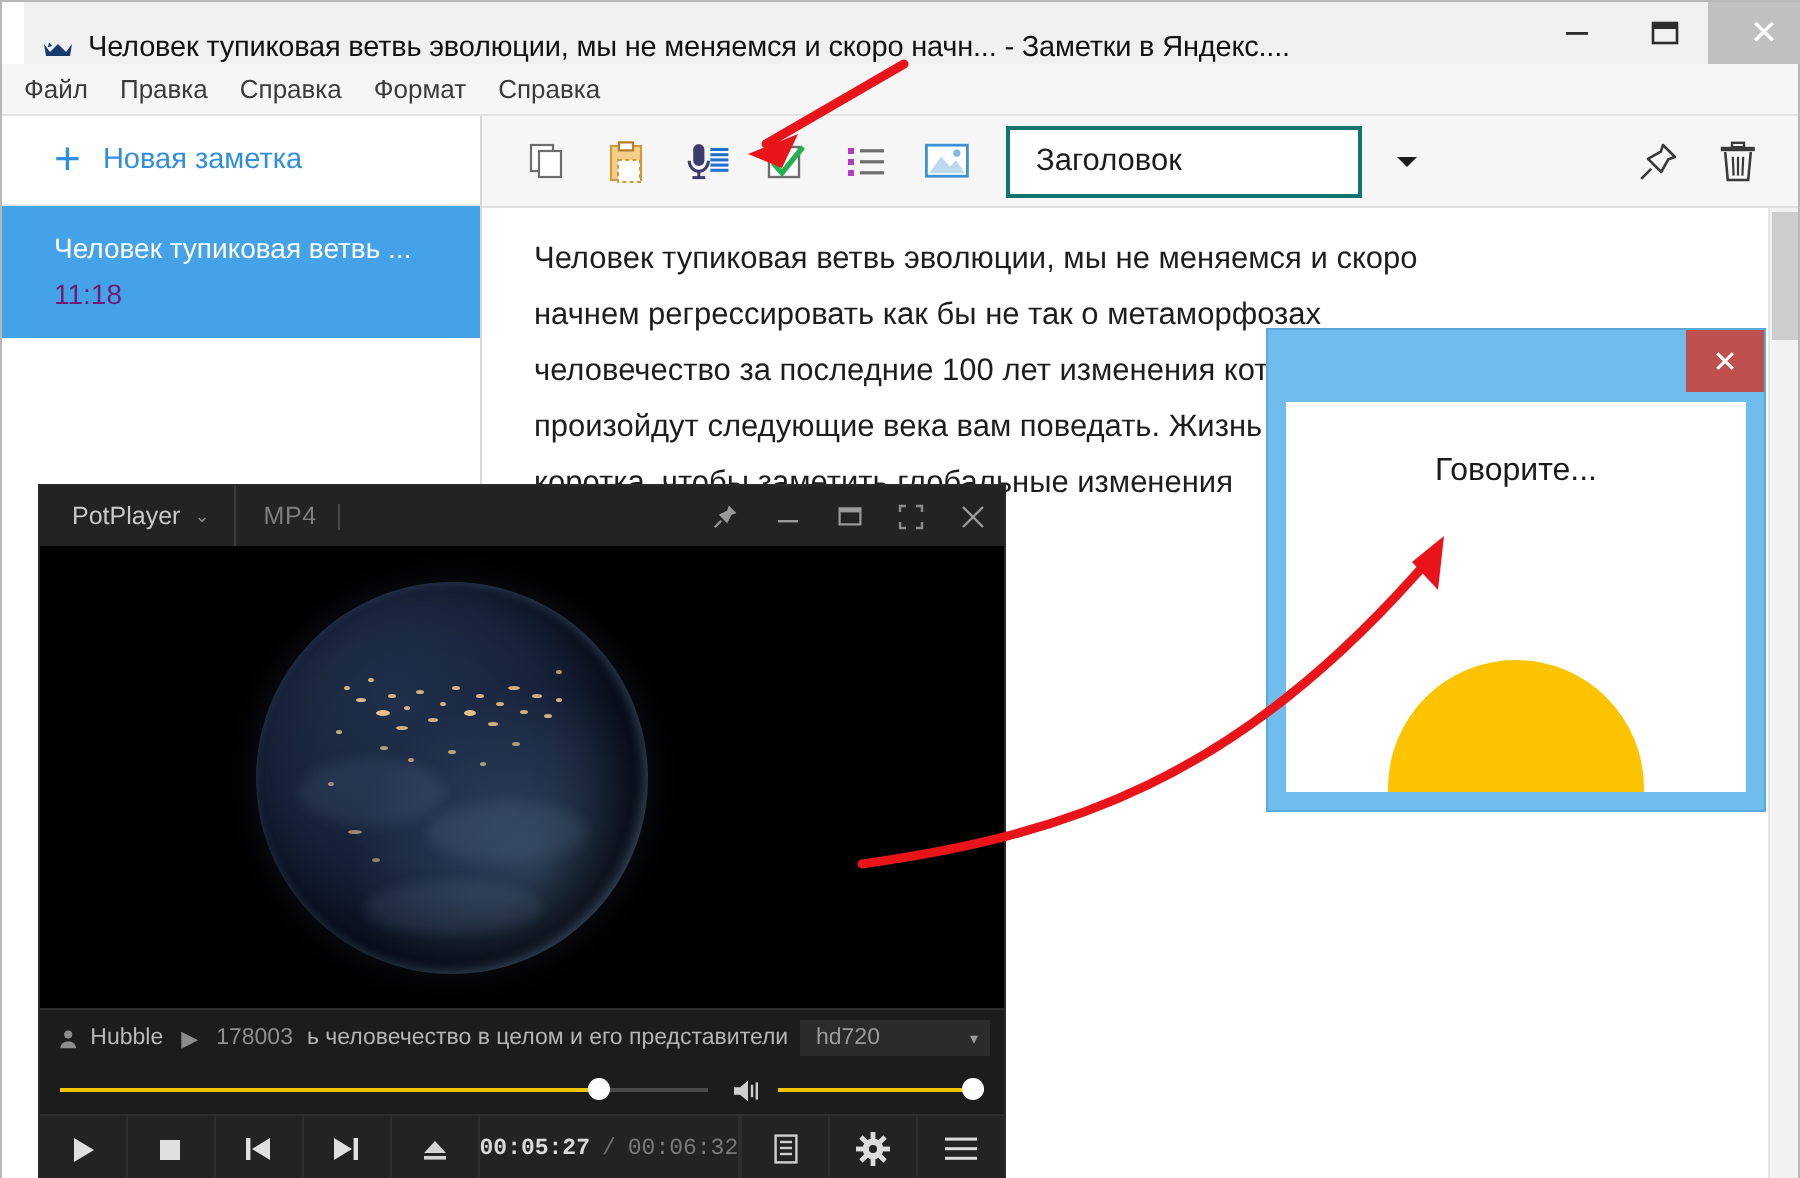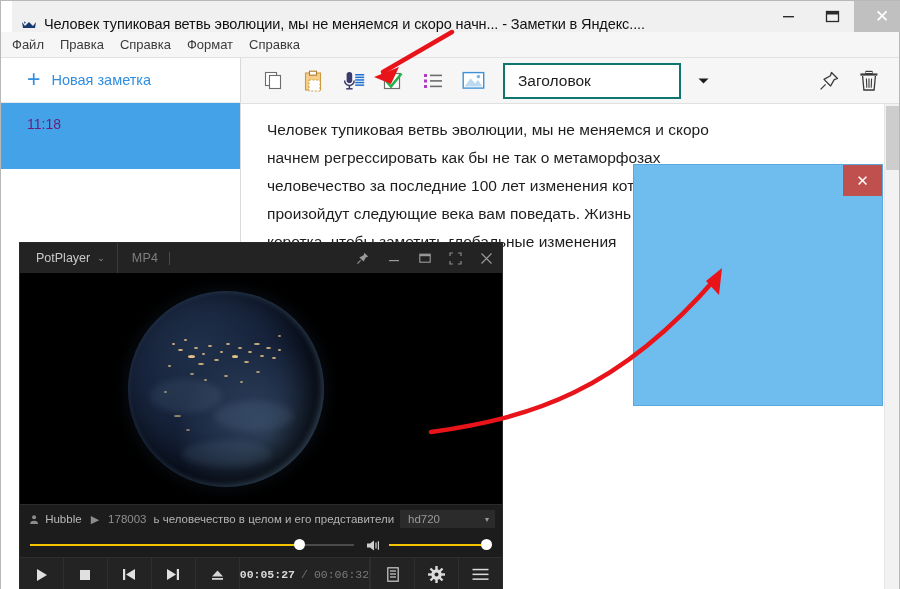--- a/index.html
+++ b/index.html
@@ -434,20 +434,21 @@
 
       <div class="sidebar">
 
 
         <div class="newnote-row">
           <span class="plus">+</span>
           <span class="lbl">Новая заметка</span>
         </div>
 
         <div class="note-item">
+          <div class="n-title">Человек тупиковая ветвь ...</div>
           <div class="n-time">11:18</div>
         </div>
 
       </div>
 
       <div class="content">
 
         <div class="toolbar">
 
           <div class="tb-btn">
@@ -745,20 +746,24 @@
       </div>
     </div>
   </div>
 
   <div class="speech-dlg">
     <div class="speech-titlebar">
       <div class="speech-close">
         <span>✕</span>
       </div>
     </div>
+    <div class="speech-body">
+      <div class="speech-text">Говорите...</div>
+      <div class="speech-blob"></div>
+    </div>
   </div>
 
   <svg class="annot" viewBox="0 0 900 589">
 
     <g>
       <line x1="452" y1="32" x2="383" y2="72" stroke="#e8141a" stroke-width="4.5" stroke-linecap="round"></line>
       <path d="M374 77 L399 67 L391 84 Z" fill="#e8141a"></path>
     </g>
 
     <g>

